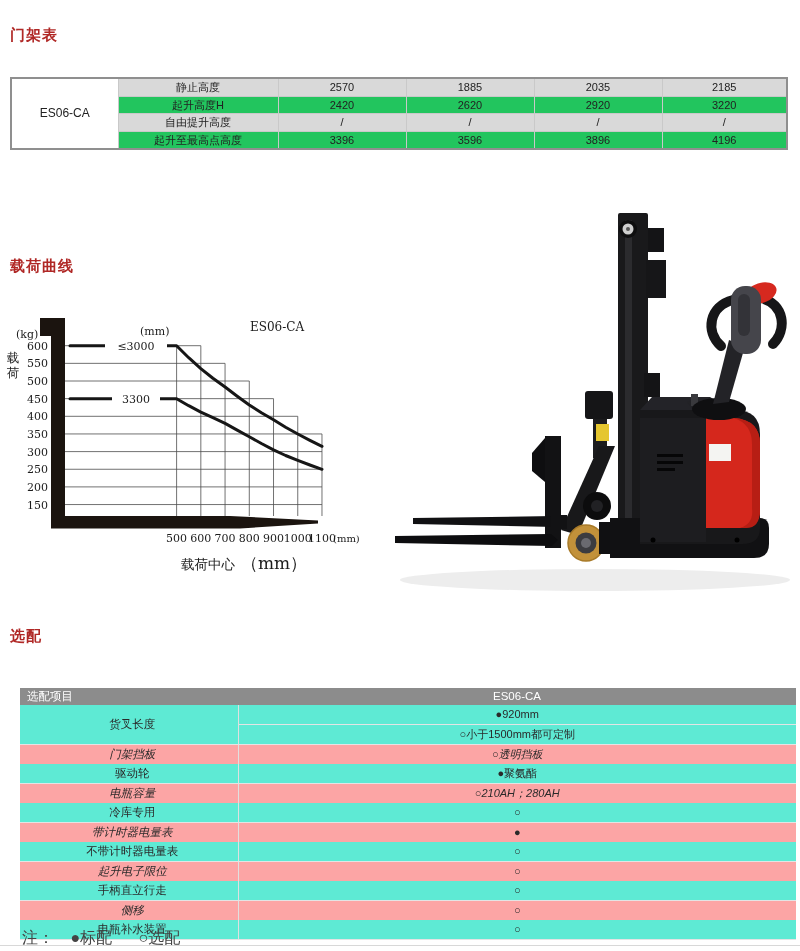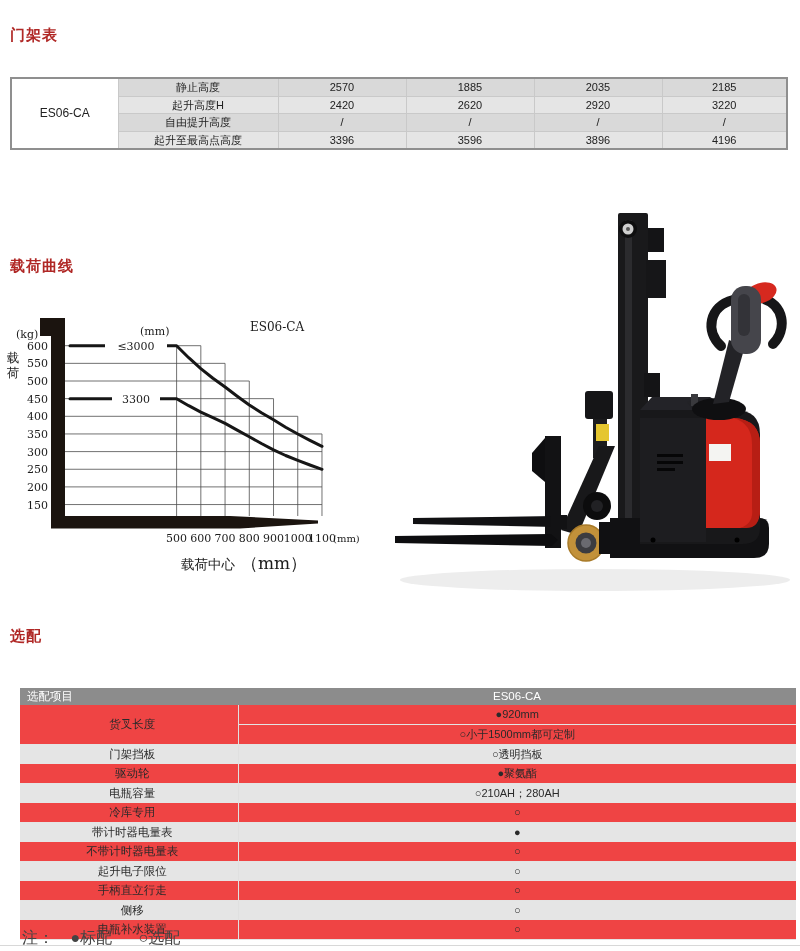--- a/index.html
+++ b/index.html
@@ -13,44 +13,44 @@
     color:#b02826;letter-spacing:1px;white-space:nowrap;
   }
   
   .mast-table{
     position:absolute;left:10px;top:77px;width:776px;
     border-collapse:collapse;table-layout:fixed;
     border:2px solid #8f8f8f;font-size:11px;color:#222;
   }
   .mast-table td{
     border:1px solid #c9c9c9;text-align:center;height:16.5px;
-    padding:0;line-height:16.5px;background:#e5e5e5;
+    padding:0;line-height:16.5px;background:#22c55e;
   }
   .mast-table tr.row-gray td{background:#d9d9d9;margin-top:21px;}
   .mast-table td.model-cell{background:#fff !important;font-size:12px;}
   
   #load-chart{position:absolute;left:0;top:310px;width:360px;height:272px;}
   
   #forklift{position:absolute;left:385px;top:188px;width:415px;height:420px;}
   
   .options-table{
     position:absolute;left:20px;top:688px;width:776px;
     border-collapse:collapse;table-layout:fixed;font-size:11px;color:#2a2a2a;
   }
   .options-table th{
     background:#8c8c8c;color:#ffffff;font-weight:normal;font-size:11.5px;
     height:17px;padding:0;line-height:17px;margin-top:11px;
   }
   .options-table th.opt-head-left{text-align:left;padding-left:7px;}
   .options-table th.opt-head-right{text-align:center;}
-  .options-table td{height:19px;padding:0;line-height:19px;background:#ef4444;
+  .options-table td{height:19px;padding:0;line-height:19px;background:#5eead4;
     border-bottom:1px solid #e4e4e4;}
   .options-table td.opt-label{text-align:center;padding-left:7px;border-right:1px solid #e0e0e0;font-size:11.5px;}
   .options-table td.opt-value{text-align:center;}
-  .options-table tr.gray td{background:#e5e5e5;border-bottom:none;}
+  .options-table tr.gray td{background:#fca5a5;border-bottom:none;font-style:italic;}
   
   .note-line{position:absolute;left:22px;top:928px;font-size:16px;color:#444;}
   .note-line .note-part{margin-right:22px;}
   .note-line .note-prefix{margin-right:12px;}
   .bottom-rule{position:absolute;left:0;top:945px;width:800px;height:1px;background:#d8d8d8;}
 </style>
 </head>
 <body>
 
 <div class="section-title" style="top:26px;">门架表</div>

